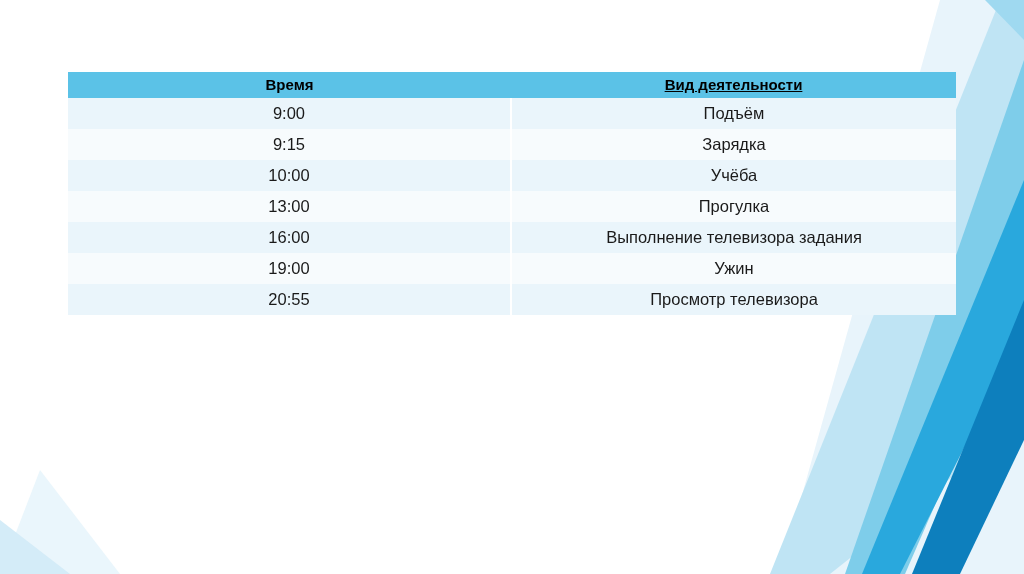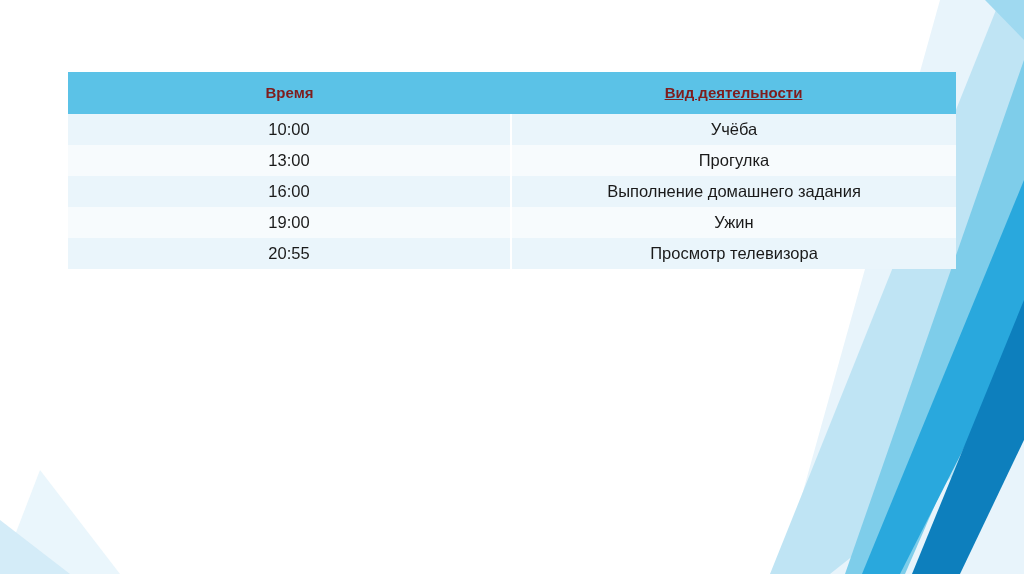--- a/index.html
+++ b/index.html
@@ -33,24 +33,24 @@
     top: 72px;
     width: 888px;
   }
   table.schedule {
     border-collapse: collapse;
     width: 888px;
     table-layout: fixed;
   }
   table.schedule th {
     background: #5BC2E7;
-    color: #7f1d1d;
+    color: #000000;
     font-size: 15px;
     font-weight: bold;
-    height: 42px;
+    height: 26px;
     line-height: 26px;
     padding: 0;
     text-align: center;
     border: none;
   }
   table.schedule th.col-time { width: 443px; }
   table.schedule th.col-act  { width: 445px; text-decoration: underline; }
   table.schedule td {
     height: 31px;
     padding: 0;
@@ -87,30 +87,38 @@
   <div class="table-wrap">
     <table class="schedule">
       <thead>
         <tr>
           <th class="col-time sep-left">Время</th>
           <th class="col-act">Вид деятельности</th>
         </tr>
       </thead>
       <tbody>
         <tr>
+          <td class="sep-left dark">9:00</td>
+          <td class="dark">Подъём</td>
+        </tr>
+        <tr>
+          <td class="sep-left dark">9:15</td>
+          <td class="dark">Зарядка</td>
+        </tr>
+        <tr>
           <td class="sep-left dark">10:00</td>
           <td class="dark">Учёба</td>
         </tr>
         <tr>
           <td class="sep-left red">13:00</td>
           <td class="red">Прогулка</td>
         </tr>
         <tr>
           <td class="sep-left red">16:00</td>
-          <td class="red">Выполнение домашнего задания</td>
+          <td class="red">Выполнение телевизора задания</td>
         </tr>
         <tr>
           <td class="sep-left dark">19:00</td>
           <td class="dark">Ужин</td>
         </tr>
         <tr>
           <td class="sep-left dark">20:55</td>
           <td class="red">Просмотр телевизора</td>
         </tr>
       </tbody>

